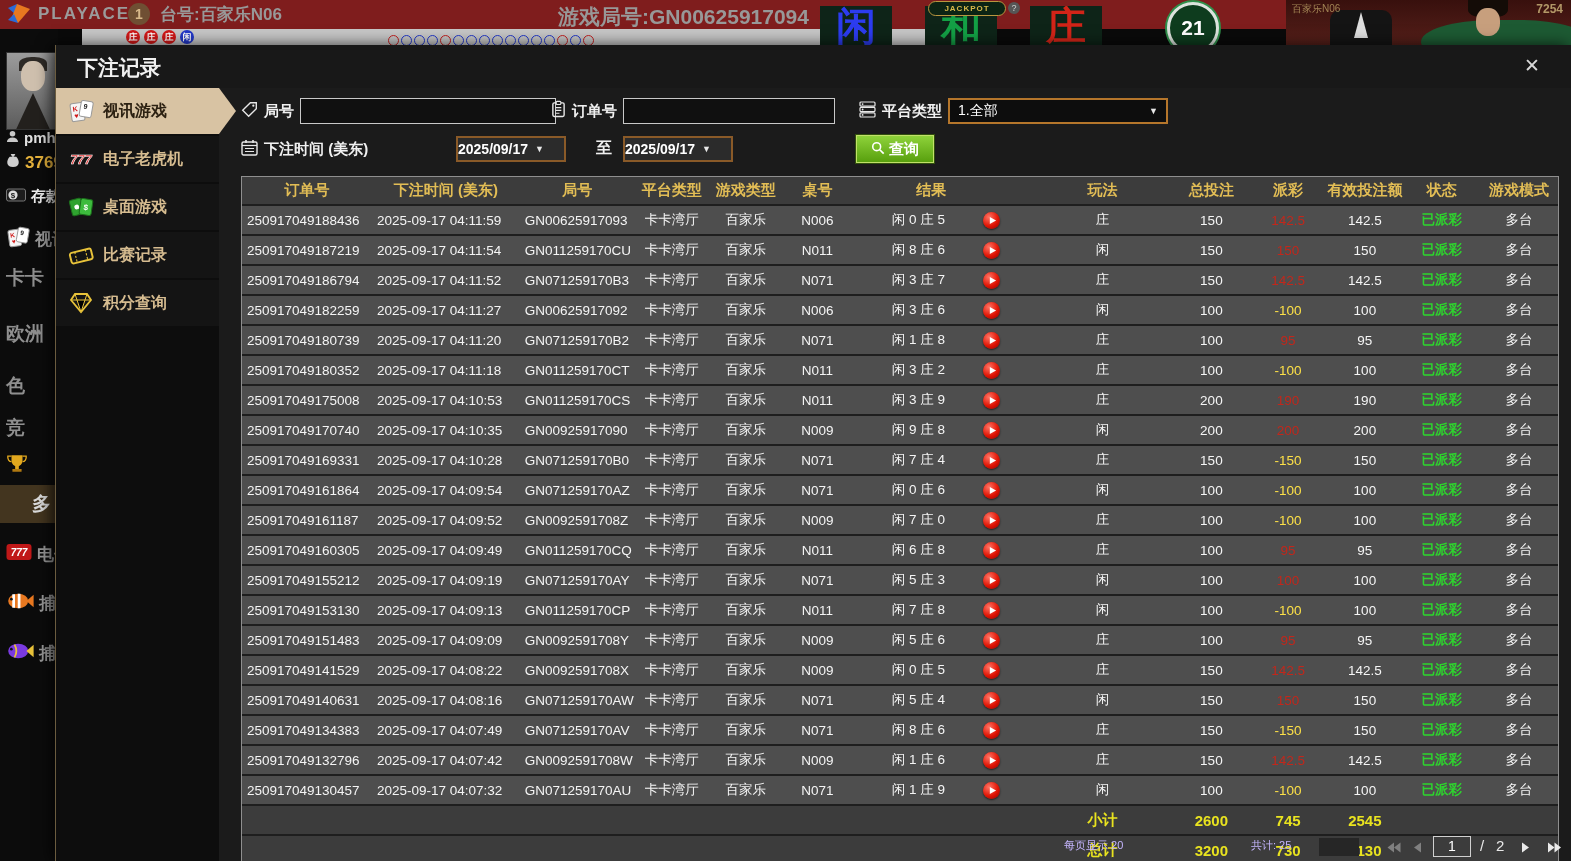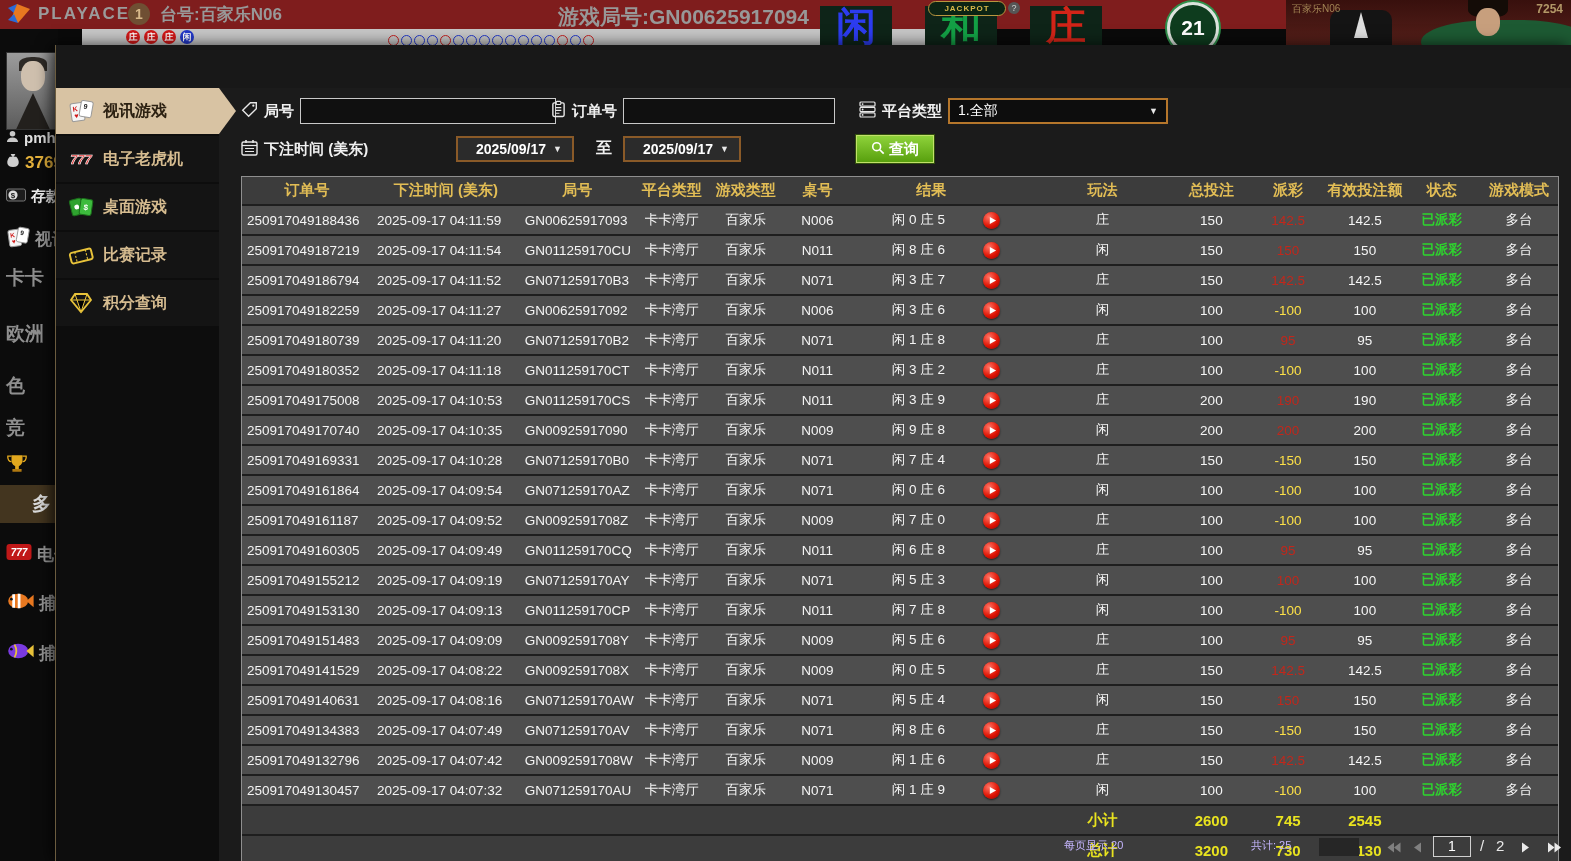--- a/index.html
+++ b/index.html
@@ -93,21 +93,21 @@
 
   .m-content{position:absolute;left:163px;top:43px;right:0;bottom:0;background:#1b1b1b;}
 
   
   .fgroup{position:absolute;display:flex;align-items:center;gap:6px;height:26px;}
   .flabel{font-size:15px;font-weight:bold;color:#f0f0f0;white-space:nowrap;}
   .finput{height:24px;background:#101010;border:1px solid #c9c9c9;color:#fff;font-size:13px;padding:0 4px;}
   .fselect{width:200px;height:22px;background:#0d0d0d;border:2px solid #b5762b;color:#fff;display:flex;align-items:center;
            justify-content:space-between;padding:0 8px;font-size:14px;cursor:pointer;}
   .fdate{position:absolute;width:106px;height:22px;background:#2b2b2b;border:2px solid #8a5a28;color:#fff;display:flex;
-         align-items:center;justify-content:center;gap:7px;font-size:14px;font-weight:bold;cursor:pointer;padding-left:8px;}
+         align-items:center;justify-content:flex-start;gap:7px;font-size:14px;font-weight:bold;cursor:pointer;}
   .caret{font-size:9px;color:#e8e8e8;}
   .fto{position:absolute;font-weight:bold;color:#f0f0f0;font-size:16px;}
   .fsearch{position:absolute;width:76px;height:26px;background:linear-gradient(#8ed23a,#58a00e);border:1px solid #c2e06a;
            outline:1px solid #31500d;display:flex;align-items:center;justify-content:center;gap:4px;color:#fff;
            font-weight:bold;font-size:15px;cursor:pointer;}
 
   
   .twrap{position:absolute;left:22px;top:88px;width:1316px;border:1px solid #8f8f8f;background:#1e1e1e;}
   table{width:100%;border-collapse:separate;border-spacing:0 2px;margin:-2px 0;}
   th{background:#3c3c3c;height:25px;color:#e2bd55;font-size:15px;font-weight:bold;white-space:nowrap;}
@@ -256,20 +256,24 @@
             <ellipse cx="13" cy="11" rx="11" ry="8" fill="#7a3ae0"></ellipse>
             <path d="M22 11 L30 4 V18 Z" fill="#e8c23a"></path>
             <path d="M9 4 Q13 11 9 18" stroke="#e8c23a" stroke-width="2" fill="none"></path>
             <circle cx="5.5" cy="9" r="1.5" fill="#111"></circle>
           </svg></span>
       <span>捕鱼</span>
     </div>
   </div>
 
   <div class="modal">
+    <div class="m-header">
+      <span class="m-title">下注记录</span>
+      <span class="m-close">✕</span>
+    </div>
 
     <div class="m-tabs">
       <div class="tab active">
         <span class="ticon">
             <svg width="26" height="26" viewBox="0 0 26 26">
               <g transform="rotate(-8 10 14)">
                 <rect x="3" y="5" width="13" height="18" rx="2" fill="#f5f5f5" stroke="#999"></rect>
                 <text x="5" y="13" font-size="7" fill="#d01818" font-weight="bold">K</text>
                 <text x="6" y="20" font-size="7" fill="#d01818">♥</text>
               </g>

